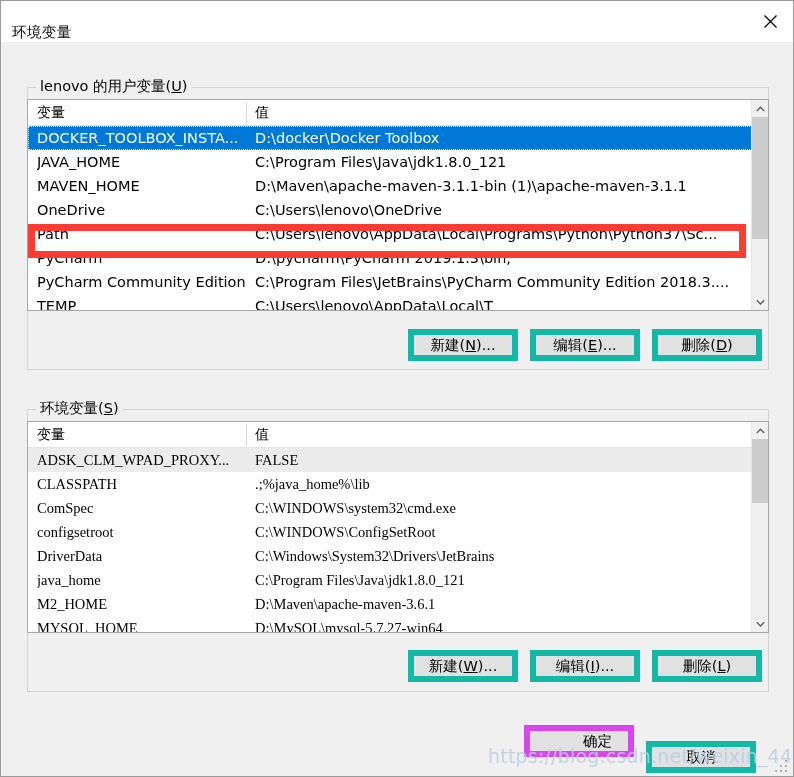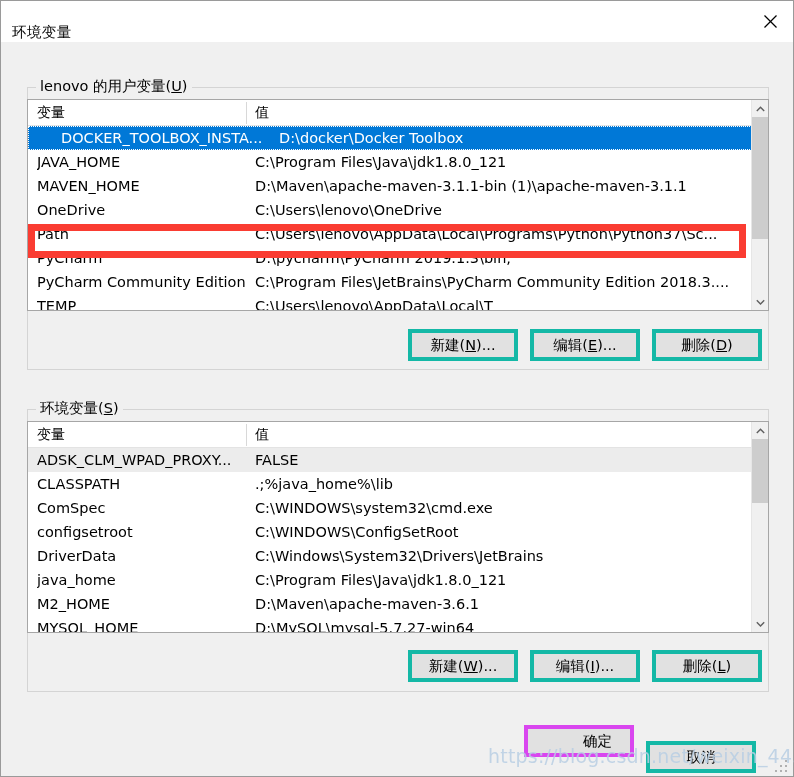--- a/index.html
+++ b/index.html
@@ -120,21 +120,21 @@
     overflow: hidden;
     white-space: nowrap;
   }
   .lv-row .cell.c1 { left: 9px; width: 213px; }
   .lv-row .cell.c2 { left: 227px; width: 480px; }
   .lv-row.selected {
     background: #0078d7;
     outline: 1px dotted #ffffff;
     outline-offset: -1px;
   }
-  .lv-row.selected .cell { color: #ffffff; margin-left: 24px; }
+  .lv-row.selected .cell { color: #ffffff; }
   .lv-row.hover {
     background: #ececec;
   }
 
   
   .vscroll {
     position: absolute;
     right: 0;
     top: 0;
     width: 17px;
@@ -159,34 +159,34 @@
     left: 0;
     width: 16px;
     background: #cdcdcd;
     cursor: pointer;
   }
 
   
   .btn {
     position: absolute;
     background: #e1e1e1;
-    border: 4px solid #14b8a6;
+    border: 6px solid #14b8a6;
     box-sizing: border-box;
     font-size: 14.5px;
     color: #000000;
     display: flex;
     align-items: center;
     justify-content: center;
     cursor: pointer;
     font-family: "DejaVu Sans", "Liberation Sans", sans-serif;
     padding: 0;
   }
   .btn u { text-decoration: underline; }
   .btn.default {
-    border: 4px solid #d946ef;
+    border: 6px solid #d946ef;
     padding-left: 37px;
   }
 
   
   #red-box {
     position: absolute;
     border: 7px solid #fa3c32;
     box-sizing: border-box;
     pointer-events: none;
   }
@@ -314,21 +314,21 @@
   <div class="groupbox" style="left:26px; top:408px; width:742px; height:283px;">
     <div class="group-legend"><span>环境变量(</span><u>S</u><span>)</span></div>
   </div>
 
   <div class="listview" id="system-list" style="left:26px; top:420px; width:742px; height:212px;">
     <div class="lv-header">
       <div class="hcell col1">变量</div>
       <div class="hdiv"></div>
       <div class="hcell col2">值</div>
     </div>
-    <div class="lv-body" id="system-list-body" style="height:185px;">
+    <div class="lv-body" id="system-list-body" style="height:185px;font-family:Liberation Serif, serif;">
         <div class="lv-row hover">
           <div class="cell c1">ADSK_CLM_WPAD_PROXY...</div>
           <div class="cell c2">FALSE</div>
         </div>
         <div class="lv-row">
           <div class="cell c1">CLASSPATH</div>
           <div class="cell c2">.;%java_home%\lib</div>
         </div>
         <div class="lv-row">
           <div class="cell c1">ComSpec</div>

